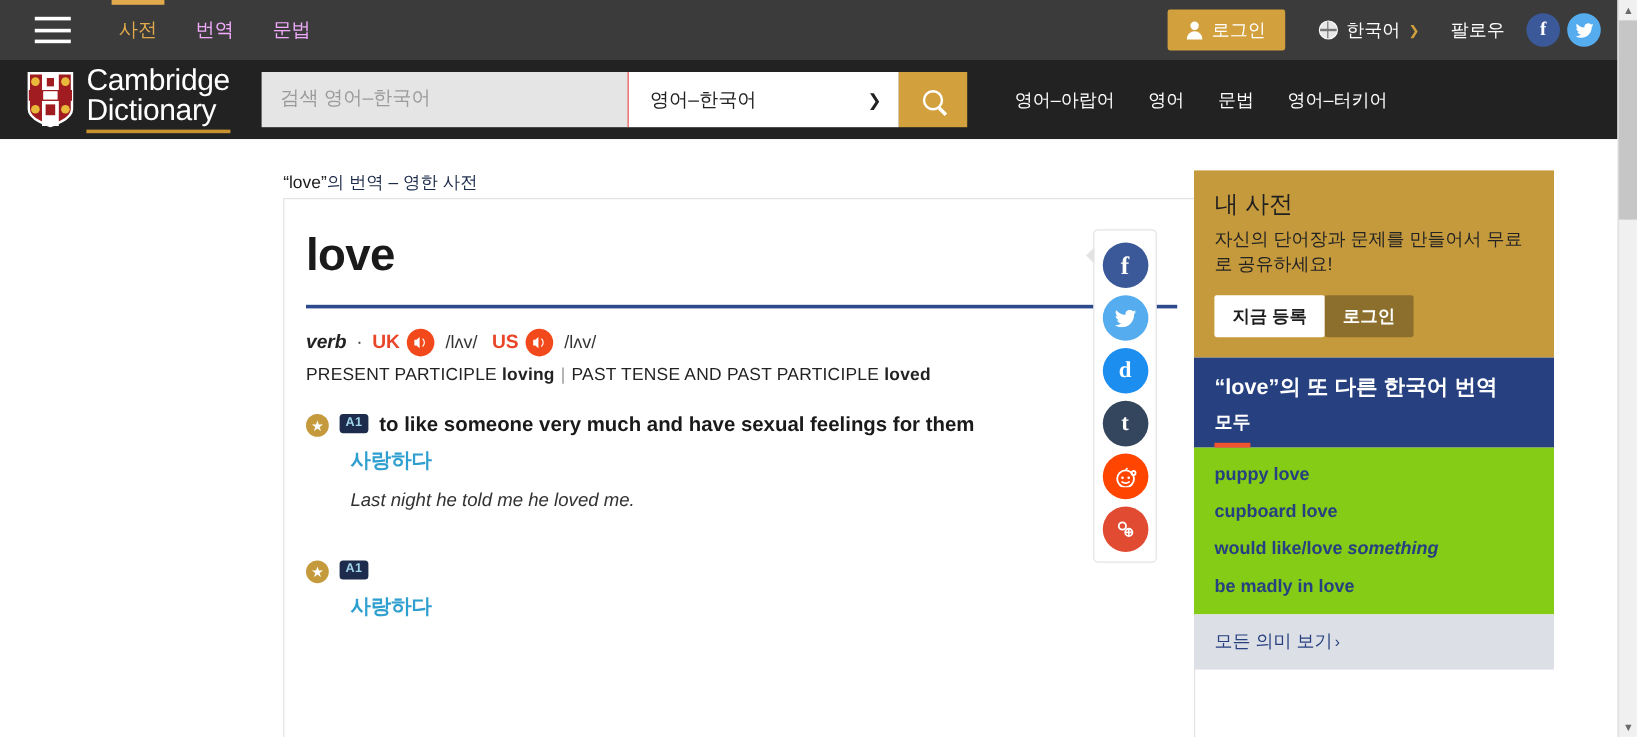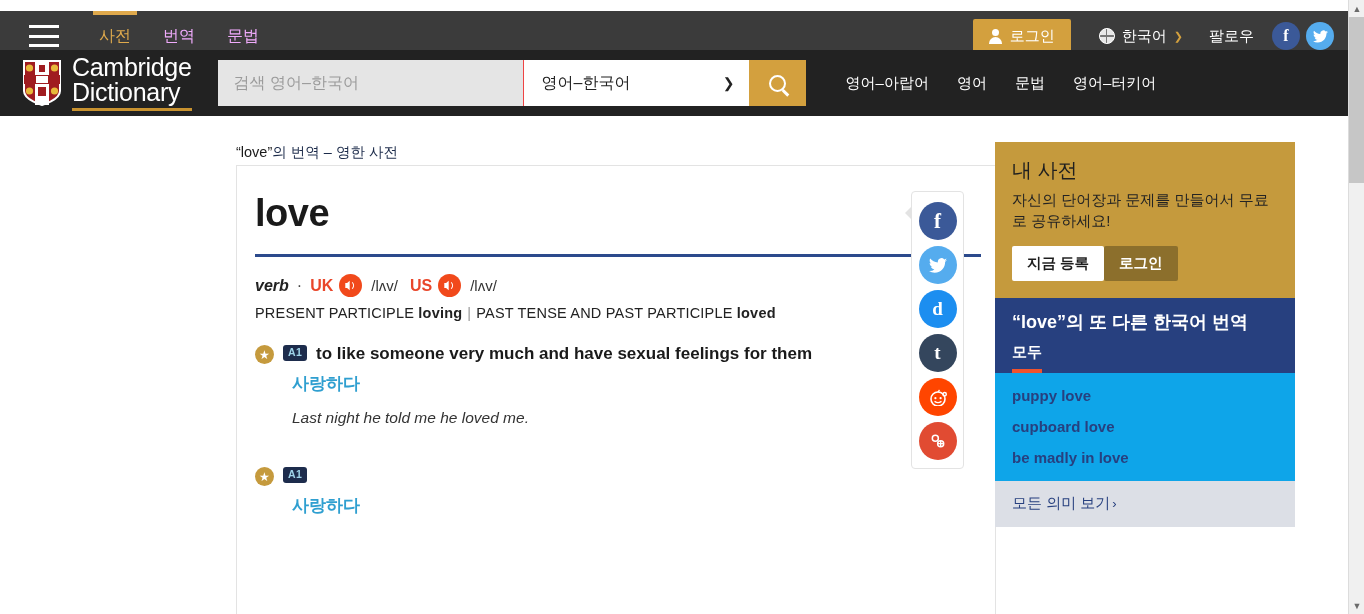--- a/index.html
+++ b/index.html
@@ -6,21 +6,21 @@
   html, body {
     margin: 0; padding: 0;
     width: 1364px; height: 614px;
     overflow: hidden;
     background: #ffffff;
     font-family: "Liberation Sans", "DejaVu Sans", sans-serif;
   }
 
   
   .topbar {
-    position: absolute; top: 11px; left: 0;
+    position: absolute; top: 0; left: 0;
     width: 1348px; height: 50px;
     background: #3b3b3b;
     display: flex; align-items: center;
   }
   .hamburger {
     width: 30px; height: 22px;
     margin-left: 29px; margin-right: 24px;
     display: flex; flex-direction: column; justify-content: space-between;
     cursor: pointer;
   }
@@ -262,21 +262,21 @@
   }
   .othertrans-head .ot-title {
     font-size: 18px; font-weight: bold; line-height: 1.25;
   }
   .ot-tabs { margin-top: 10px; display: flex; }
   .ot-tab {
     color: #fff; font-size: 15px; font-weight: bold;
     padding-bottom: 7px; border-bottom: 4px solid #f0532d; cursor: pointer;
   }
   .otlist {
-    background: #0ea5e9; padding: 14px 17px 15px 17px;
+    background: #84cc16; padding: 14px 17px 15px 17px;
   }
   .otlist a {
     display: block; color: #27407f; font-size: 15px; font-weight: bold;
     text-decoration: none; margin-bottom: 14px; cursor: pointer;
   }
   .otlist a:last-child { margin-bottom: 0; }
   .otlist a i { font-style: italic; }
   .ot-footer {
     background: #dcdfe6; padding: 13px 17px 14px 17px;
   }
@@ -486,20 +486,21 @@
     <div class="othertrans-head">
       <div class="ot-title">“love”의 또 다른 한국어 번역</div>
       <div class="ot-tabs">
         <div class="ot-tab">모두</div>
       </div>
     </div>
 
     <div class="otlist">
       <a>puppy love</a>
       <a>cupboard love</a>
+      <a><span>would like/love </span><i>something</i></a>
       <a>be madly in love</a>
     </div>
 
     <div class="ot-footer">
       <a><span>모든 의미 보기</span><span class="chev">›</span></a>
     </div>
   </div>
 </div>
 
 <div class="scrollbar">

